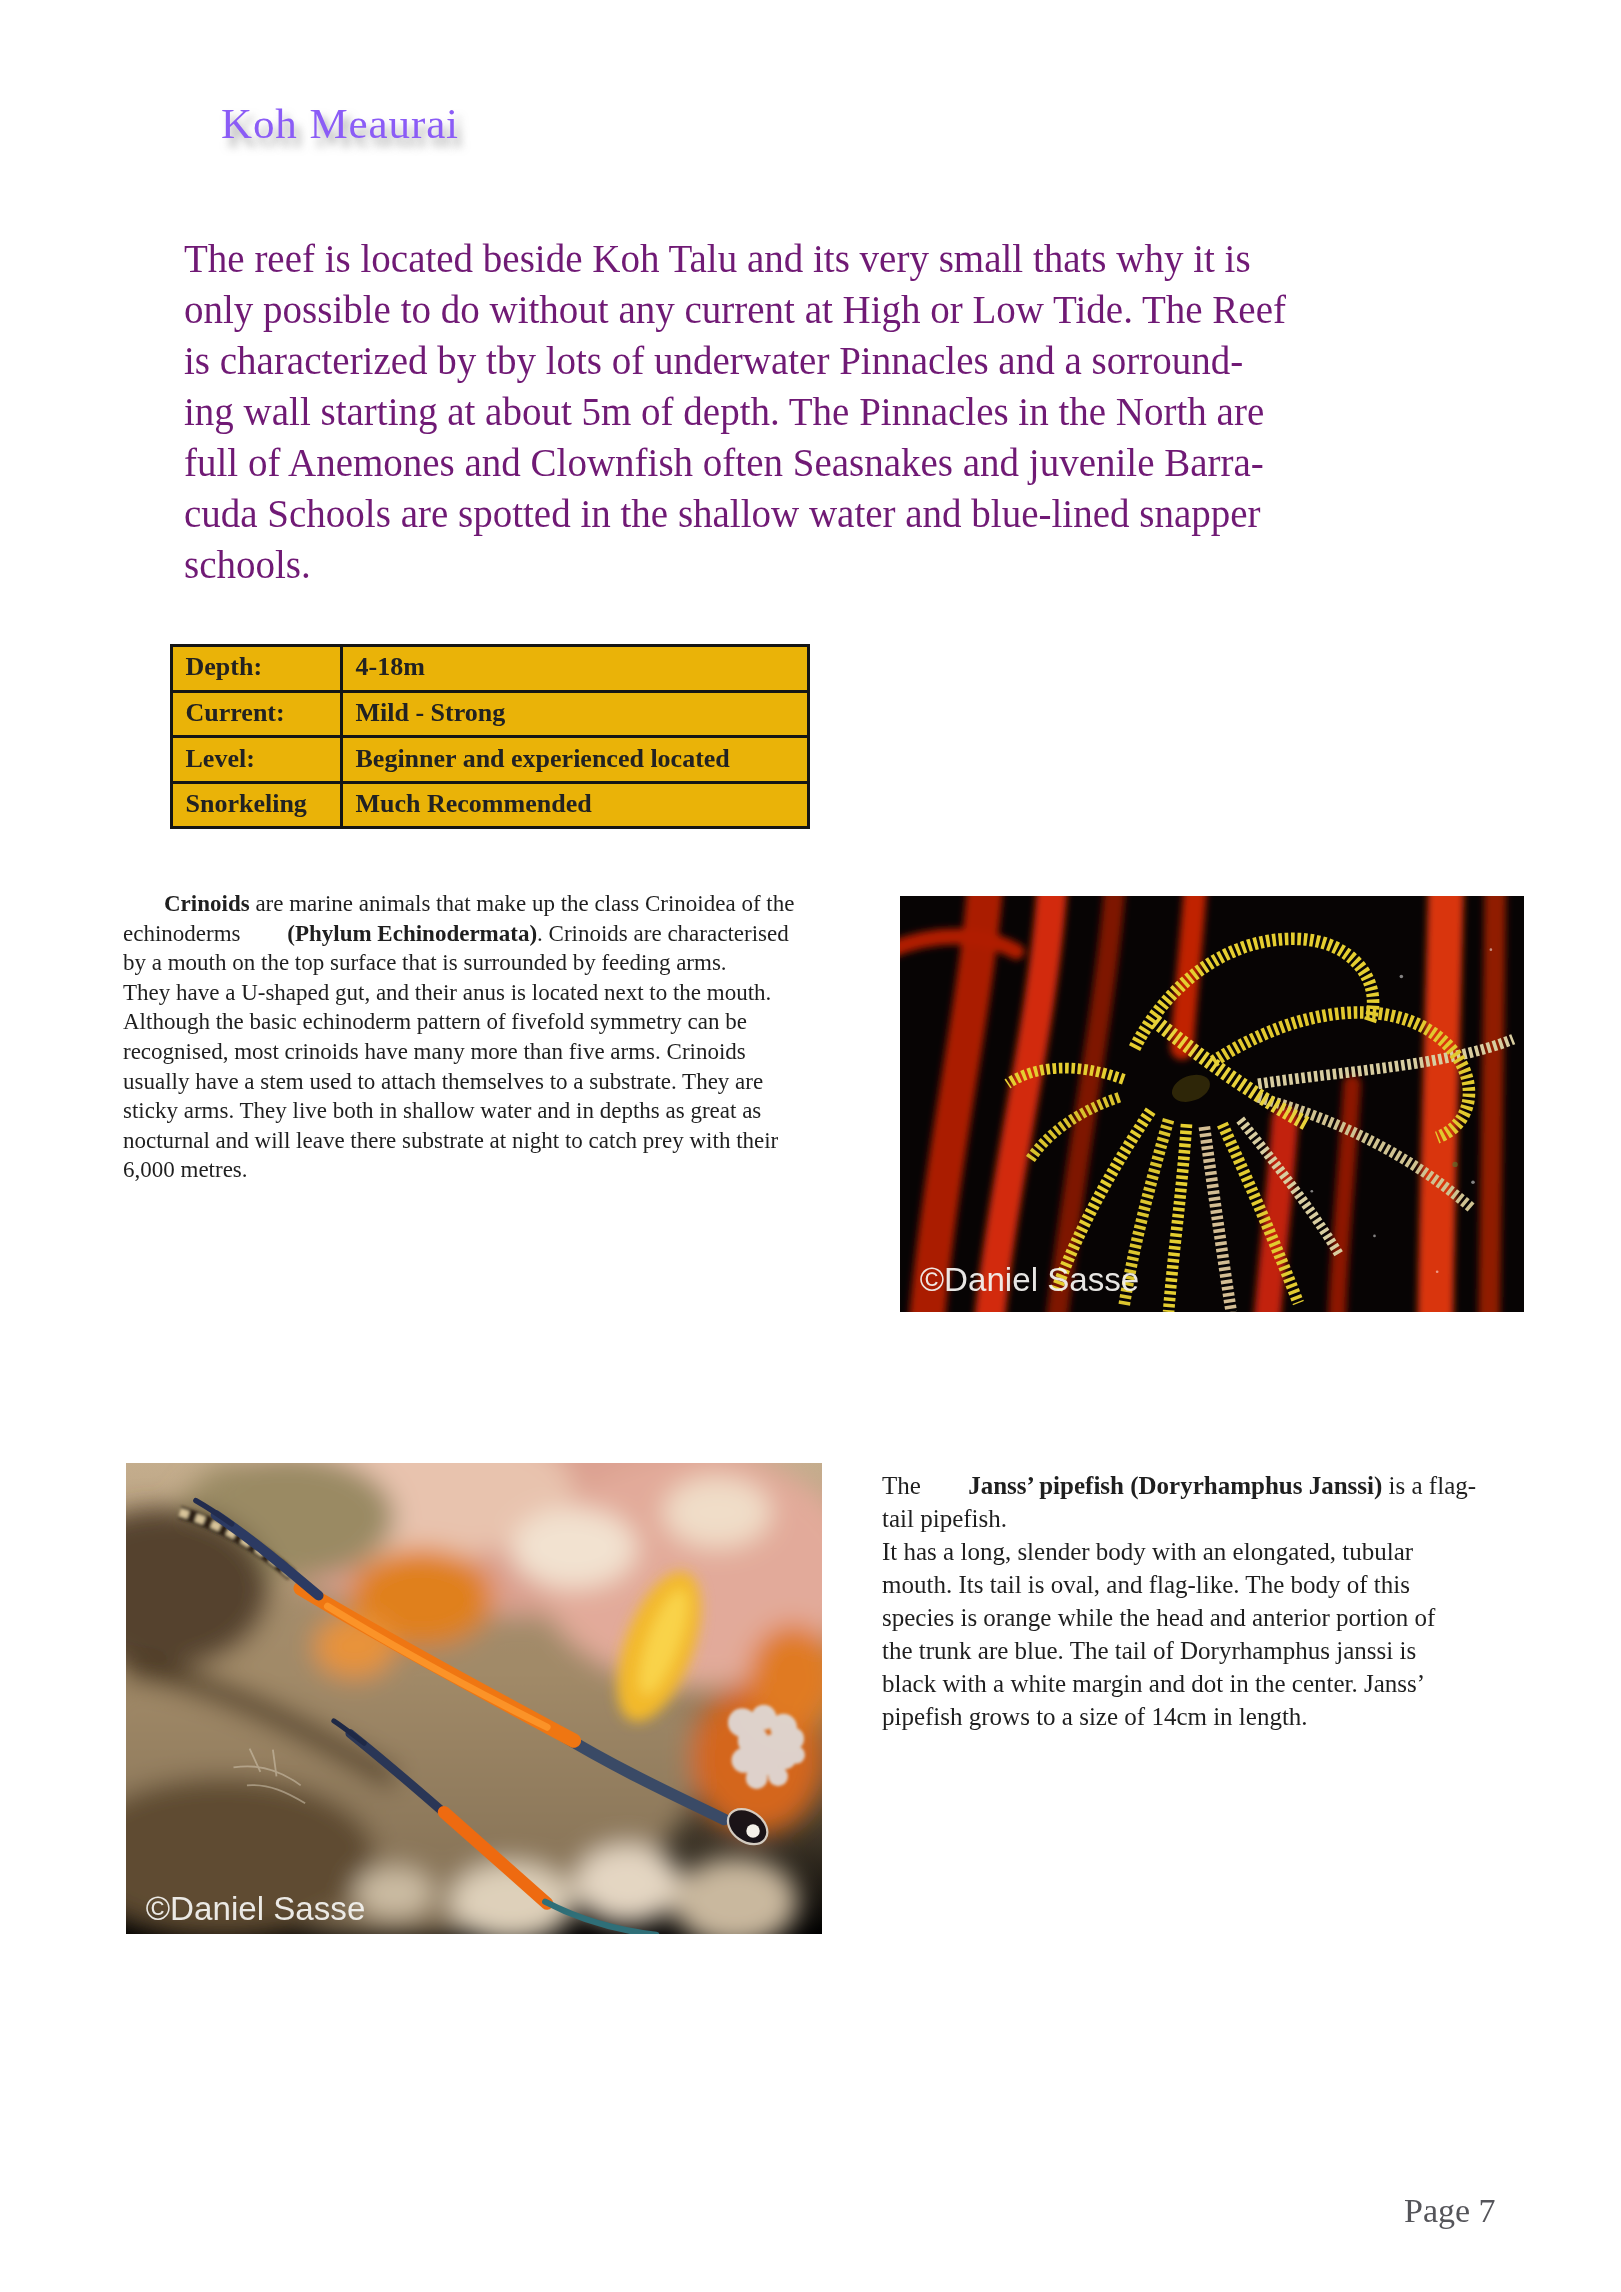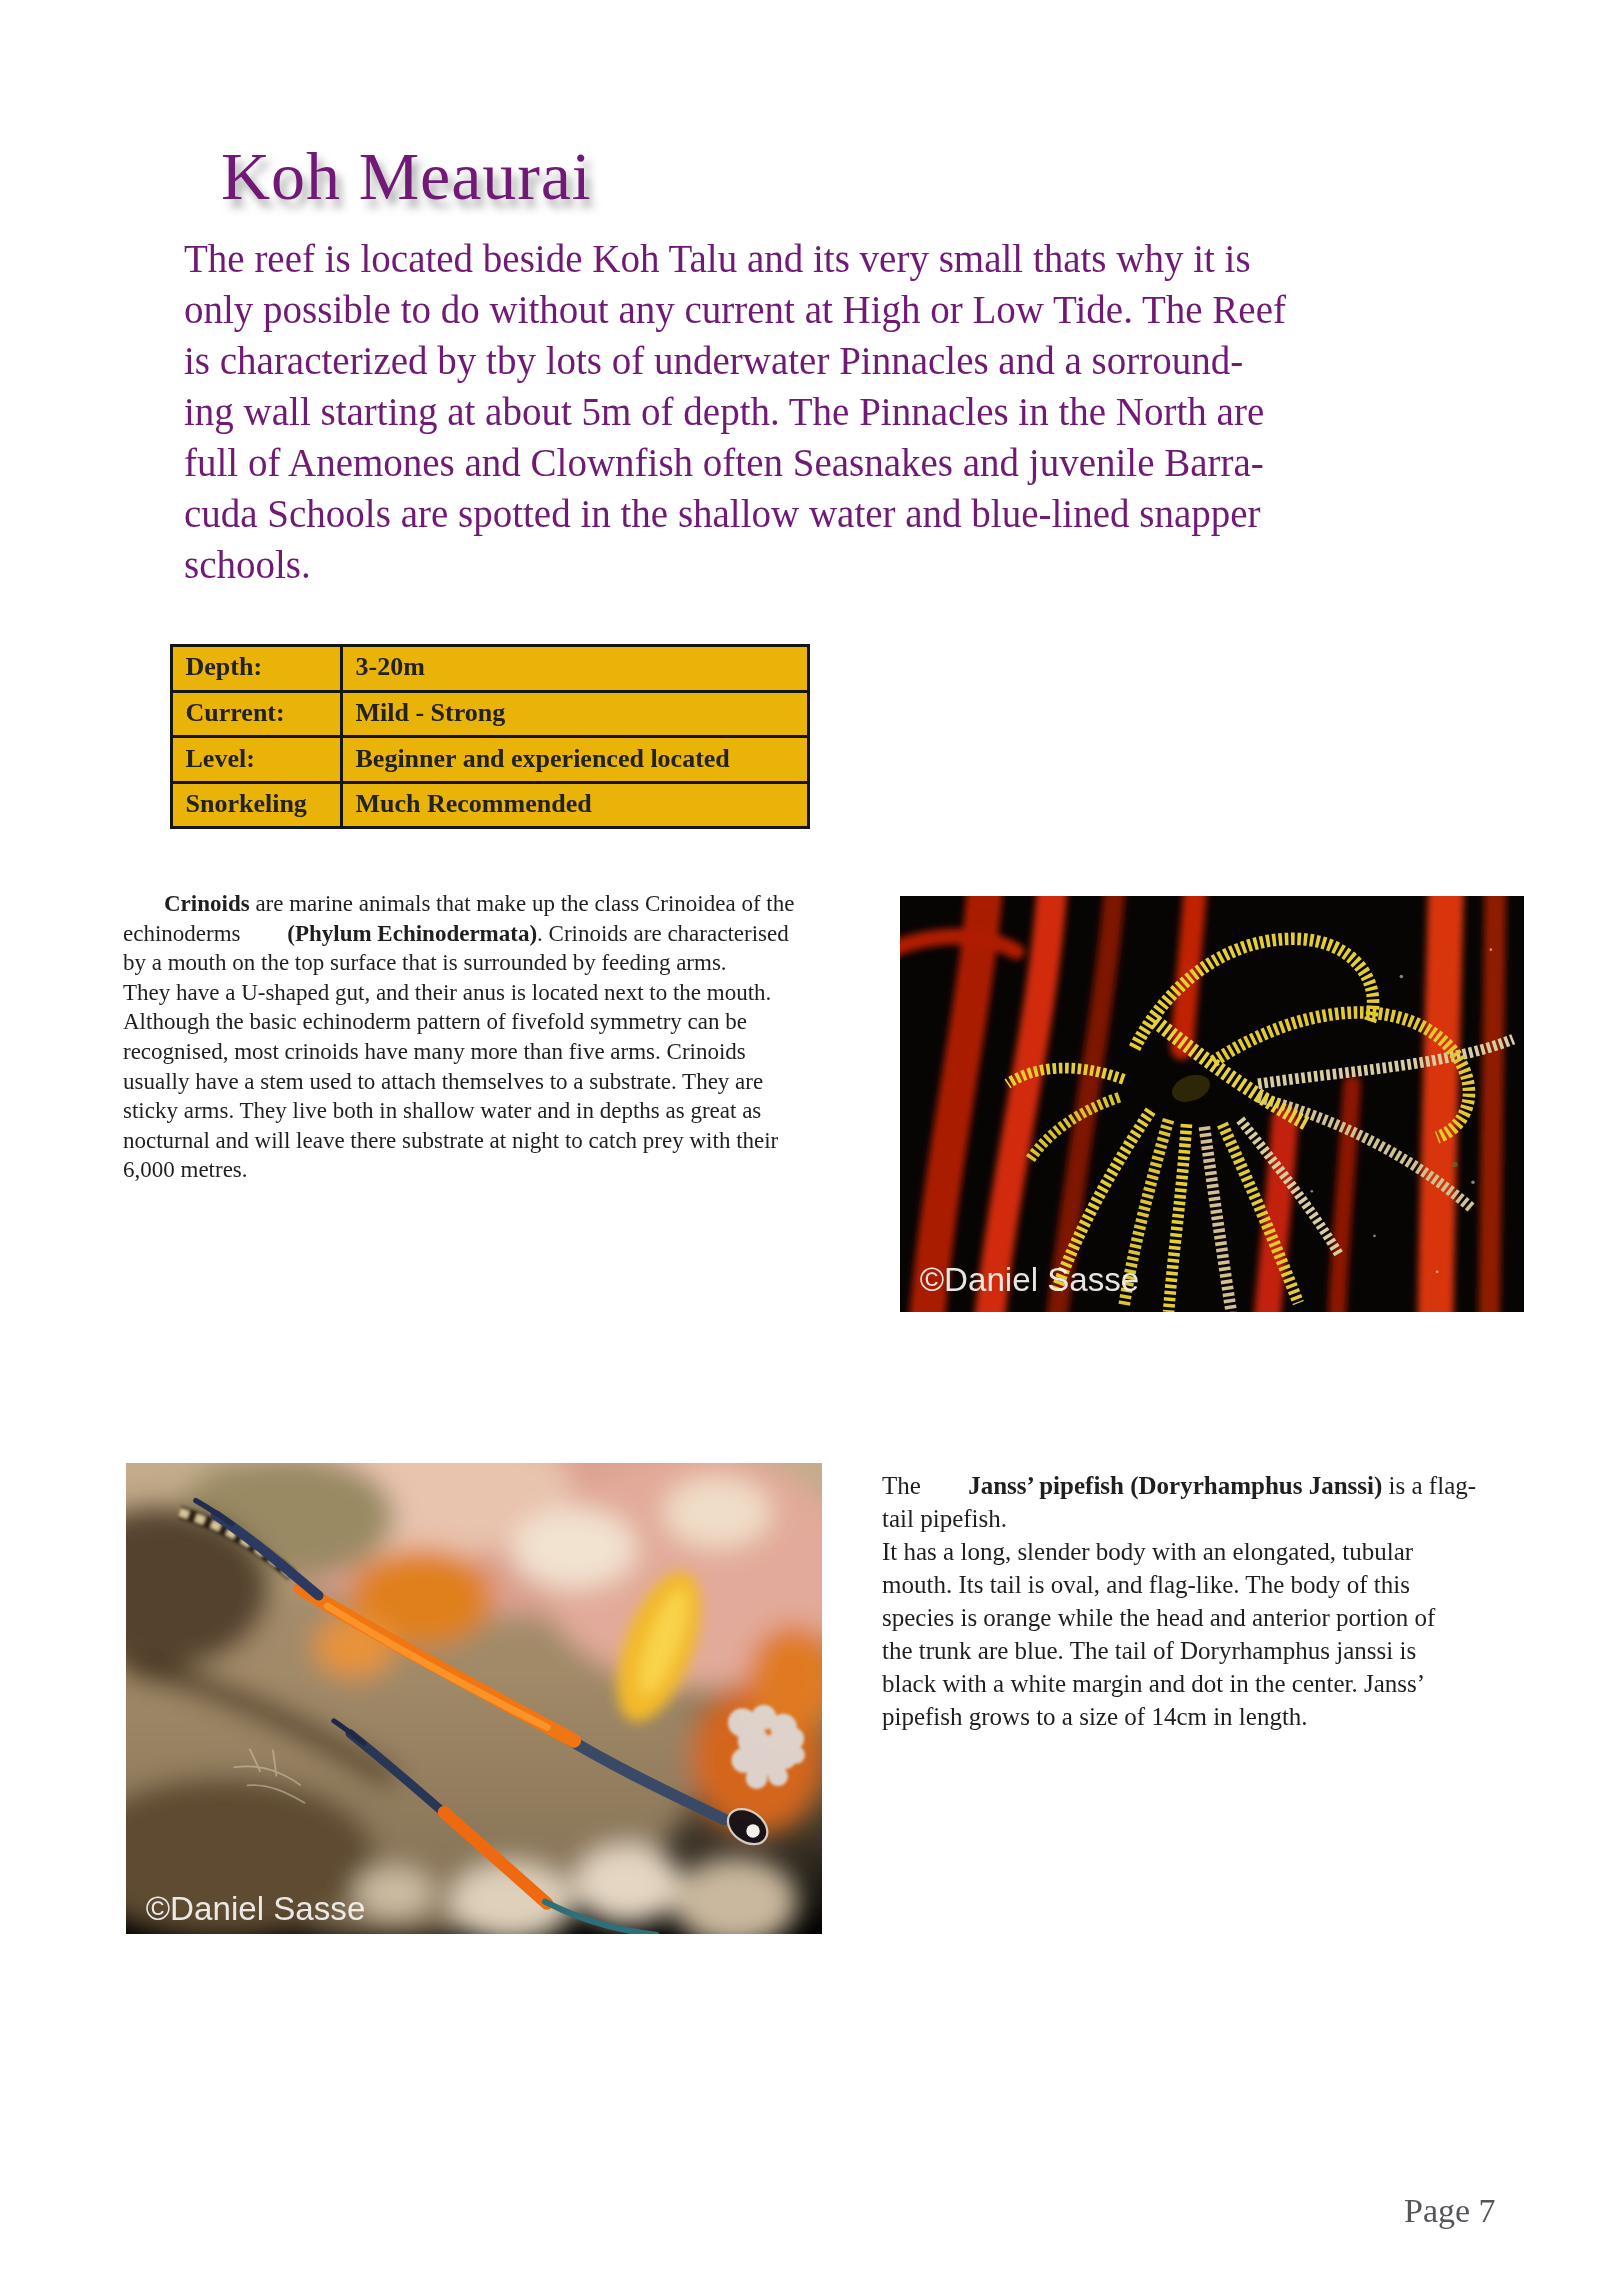--- a/index.html
+++ b/index.html
@@ -7,26 +7,25 @@
     position: relative;
     width: 1621px; height: 2293px;
     margin: 0 auto;
     background: #ffffff;
     font-family: "Liberation Serif", serif;
     color: #252525;
     overflow: hidden;
   }
   .doc-title {
     position: absolute; left: 221px; top: 99px;
-    font-size: 68px; font-weight: 400;
-    color: #701a75;
+    font-size: 43px; font-weight: 400;
+    color: #8b5cf6;
     text-shadow: 5.4px 8px 8px rgba(110,110,110,0.62);
     letter-spacing: 0.9px;
     white-space: nowrap;
-    margin-top: 38px;
   }
   .intro {
     position: absolute; left: 184px; top: 233px;
     font-size: 39px; line-height: 51px; color: #701a75;
   }
   .tline { white-space: pre; }
   .tline .b { font-weight: bold; margin-left: 41px; }
   .info-table {
     position: absolute; left: 170px; top: 644px;
     border-collapse: collapse;
@@ -78,21 +77,21 @@
       <div class="tline"><span>ing wall starting at about 5m of depth. The Pinnacles in the North are</span></div>
       <div class="tline"><span>full of Anemones and Clownfish often Seasnakes and juvenile Barra-</span></div>
       <div class="tline"><span>cuda Schools are spotted in the shallow water and blue-lined snapper</span></div>
       <div class="tline"><span>schools.</span></div>
     </div>
 
   <table class="info-table">
     <tbody>
       <tr>
         <td class="c1">Depth:</td>
-        <td class="c2">3-20m</td>
+        <td class="c2">4-18m</td>
       </tr>
       <tr>
         <td class="c1">Current:</td>
         <td class="c2">Mild - Strong</td>
       </tr>
       <tr>
         <td class="c1">Level:</td>
         <td class="c2">Beginner and experienced located</td>
       </tr>
       <tr>

